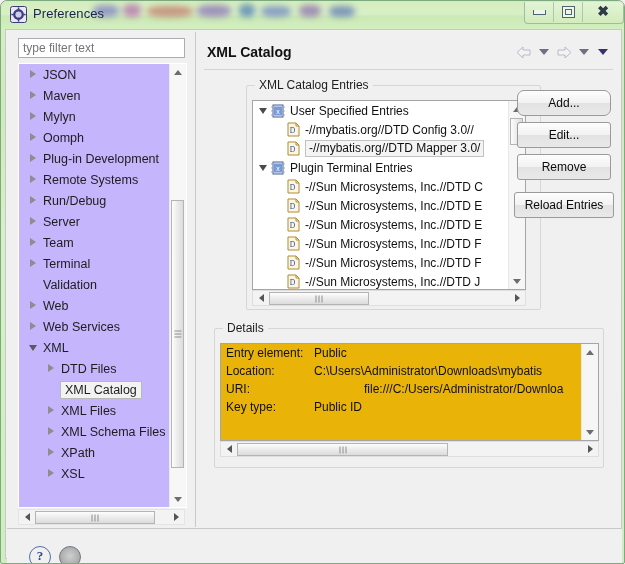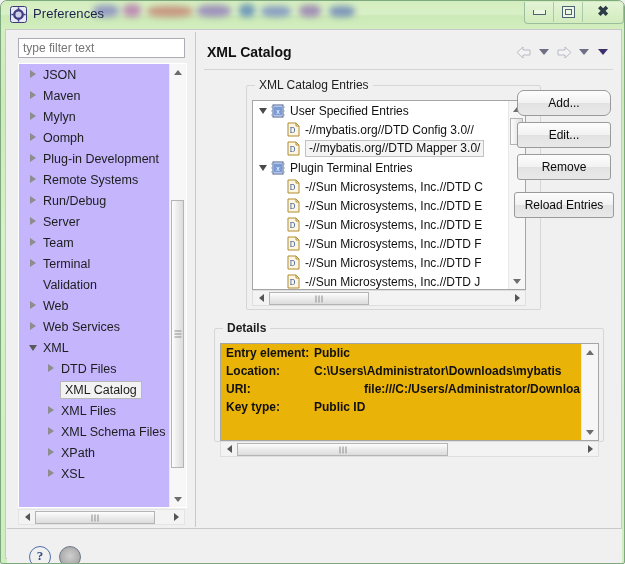--- a/index.html
+++ b/index.html
@@ -284,21 +284,21 @@
   .group > .legend {
     position: absolute;
     top: -8px; left: 8px;
     background: #f0f0f0;
     padding: 0 4px;
     font-size: 12px;
     color: #1d1d1d;
   }
 
   #entries-group { left: 16px; top: 52px; width: 295px; height: 225px; margin-left: 32px; }
-  #details-group { left: 16px; top: 295px; width: 390px; height: 114px; font-weight: bold; }
+  #details-group { left: 16px; top: 295px; width: 390px; height: 140px; }
 
   .entries-tree {
     position: absolute;
     left: 5px; top: 14px;
     width: 274px; height: 190px;
     background: #ffffff;
     border: 1px solid #a5a5a5;
     box-sizing: border-box;
     overflow: hidden;
   }

